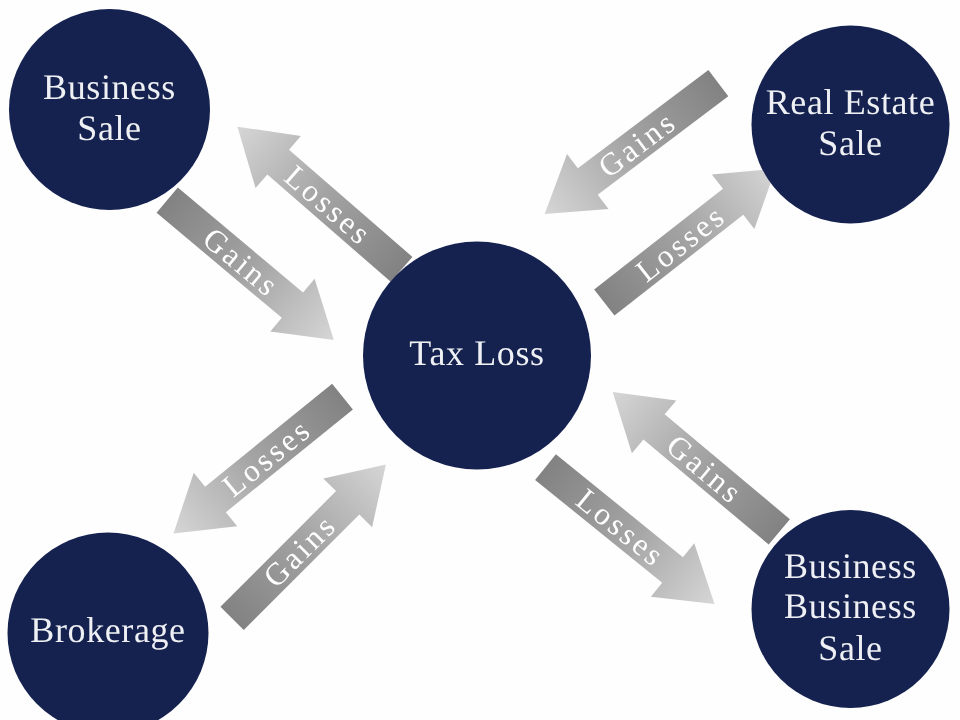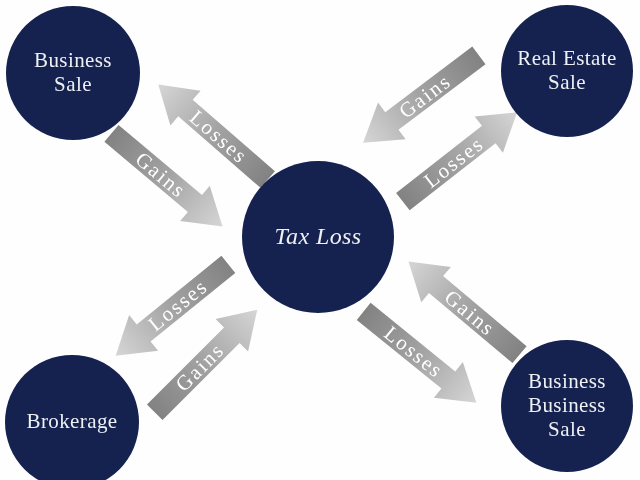--- a/index.html
+++ b/index.html
@@ -34,27 +34,26 @@
   .node {
     position: absolute;
     border-radius: 50%;
     background: #152250;
     color: #eef0f4;
     display: flex;
     flex-direction: column;
     align-items: center;
     justify-content: center;
     text-align: center;
-    font-size: 21px;
+    font-size: 24px;
     line-height: 1.14;
     letter-spacing: 0.4px;
   }
   .node-center {
     font-size: 24px;
-    font-style: italic;
   }
 </style>
 </head>
 <body>
 
 <div class="stage">
 
   <svg class="arrows-layer" width="640" height="480" viewBox="0 0 640 480">
     <defs>
       <linearGradient id="arrow-gradient" x1="0" y1="0" x2="1" y2="0">
@@ -97,21 +96,21 @@
     <text class="arrow-label" transform="translate(200,367) rotate(-45)">Gains</text>
     <text class="arrow-label" transform="translate(470,313) rotate(40)">Gains</text>
     <text class="arrow-label" transform="translate(414,352) rotate(39)">Losses</text>
   </svg>
 
   <div class="node" style="left:6px; top:6px; width:134px; height:134px;">
     <div>Business</div>
     <div>Sale</div>
   </div>
 
-  <div class="node" style="left:501px; top:5px; width:132px; height:132px;">
+  <div class="node" style="left:501px; top:17px; width:132px; height:132px;">
     <div>Real Estate</div>
     <div>Sale</div>
   </div>
 
   <div class="node node-center" style="left:242px; top:161px; width:152px; height:152px;">
     <div>Tax Loss</div>
   </div>
 
   <div class="node" style="left:5px; top:355px; width:134px; height:134px;">
     <div>Brokerage</div>

